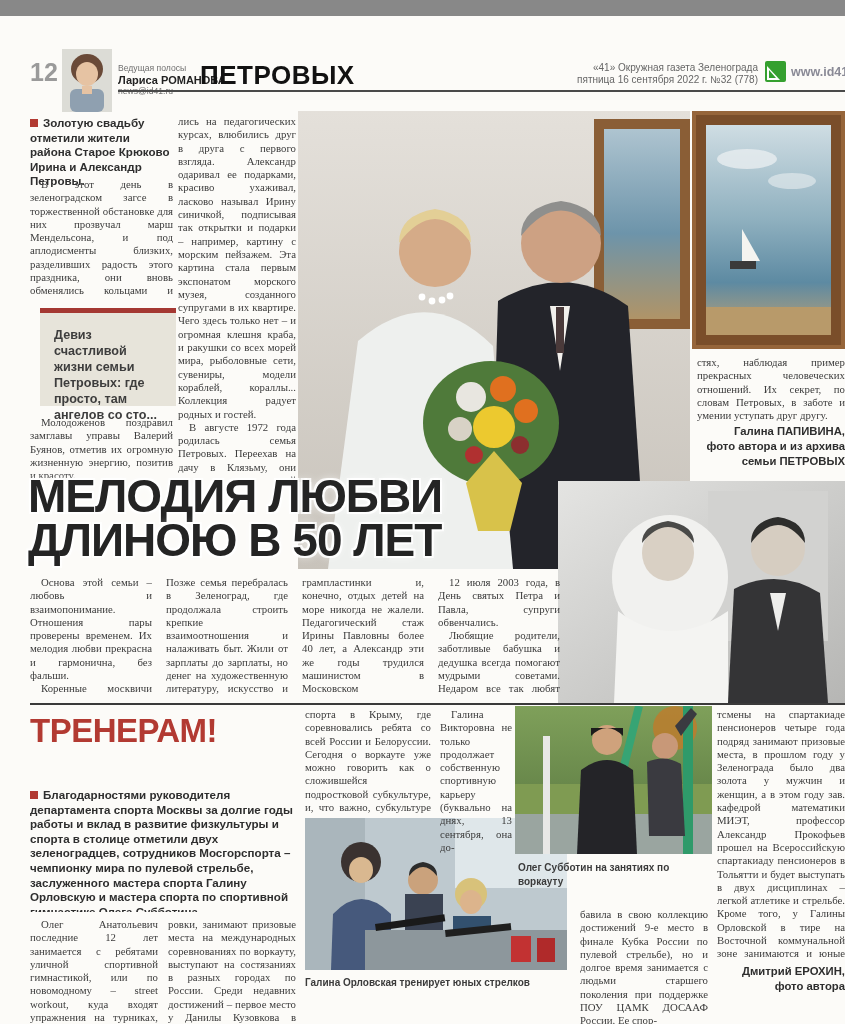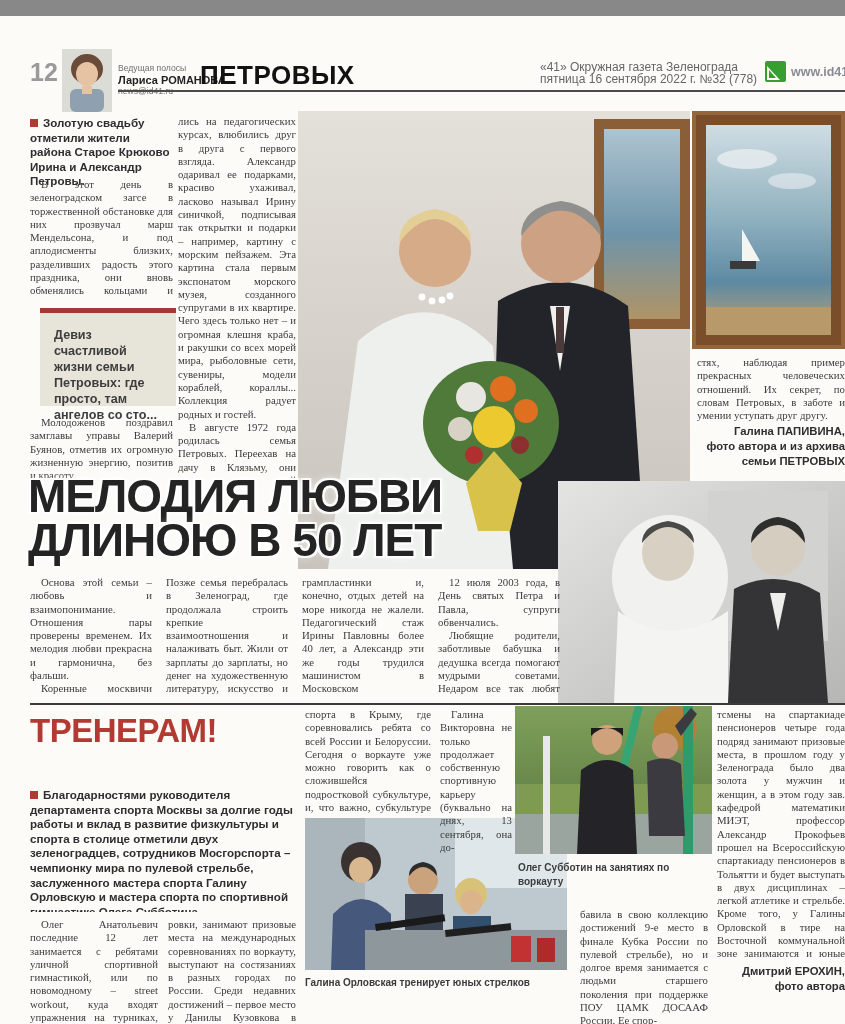--- a/index.html
+++ b/index.html
@@ -45,21 +45,21 @@
     font-family:"Liberation Sans",sans-serif;font-weight:bold;
     font-size:11.3px;line-height:15px;color:#2e2e2e;text-align:right;
   }
   .caption{
     font-family:"Liberation Sans",sans-serif;font-weight:bold;
     font-size:10px;line-height:14px;color:#3b3b3b;text-align:left;
   }
   .hdr-small{font-size:8.6px;line-height:10.5px;color:#6f6f6f;}
   .hdr-name{font-size:11px;line-height:12px;font-weight:bold;color:#222;}
   .section-title{font-size:26px;font-weight:800;color:#121212;letter-spacing:.5px;}
-  .issue-info{font-size:12px;line-height:11.5px;color:#666;text-align:left;}
+  .issue-info{font-size:10px;line-height:11.5px;color:#666;text-align:right;}
   .pagenum{font-size:25px;color:#9a9a9a;font-weight:bold;}
   .site{font-size:12.5px;font-weight:bold;color:#8a8a96;}
   .rule{background:#4a4a4a;}
   .photo{display:block;}
   .divider{background:#3a3a3a;}
 </style>
 </head>
 <body>
 
 <div class="page">

